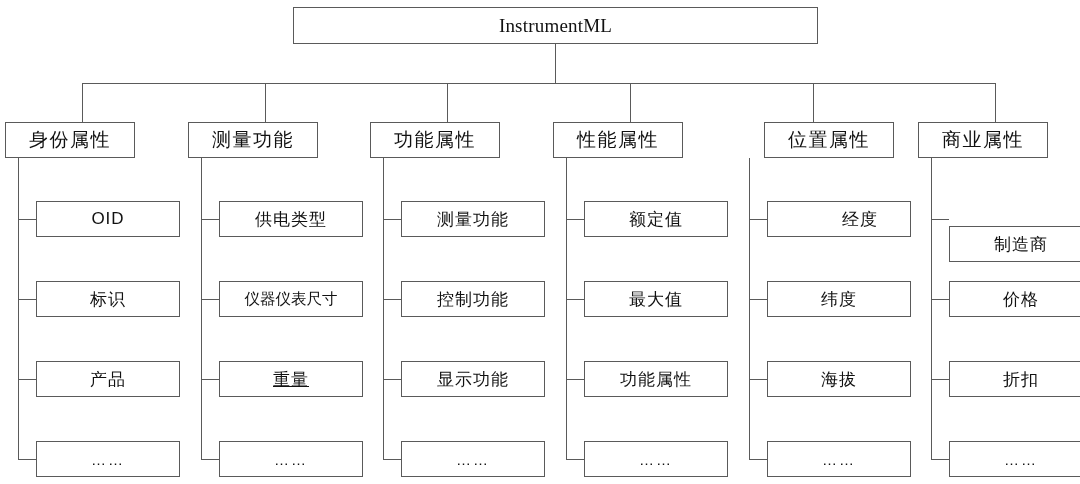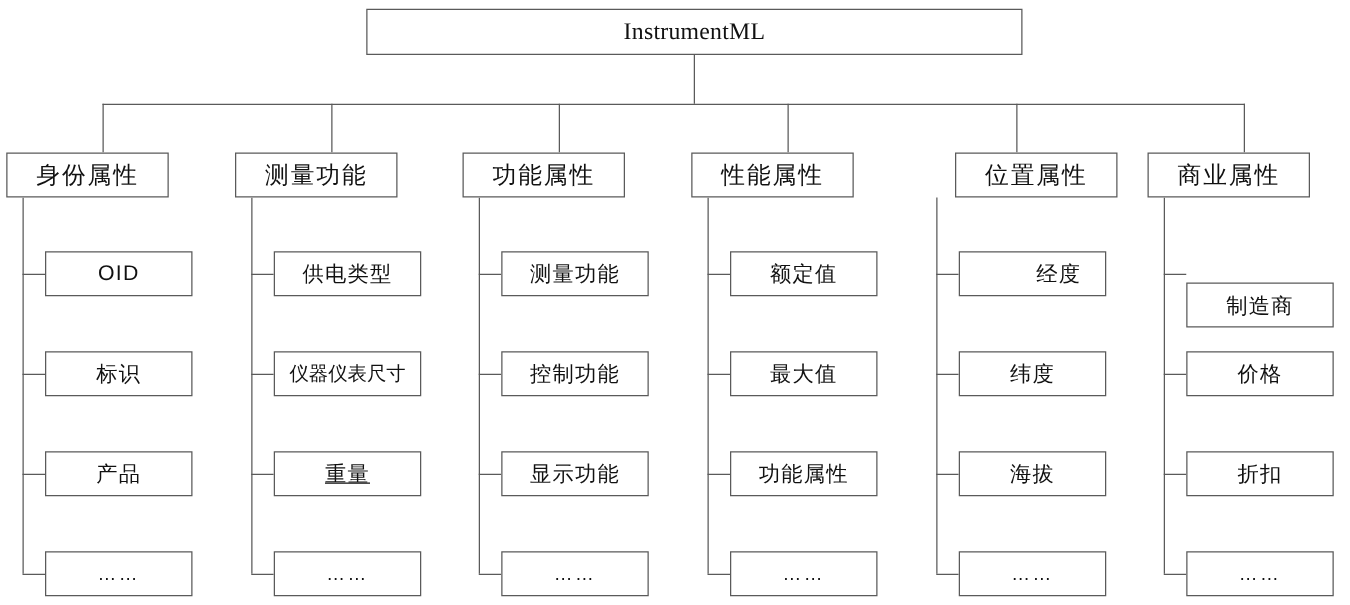--- a/index.html
+++ b/index.html
@@ -37,21 +37,21 @@
   }
   .cat-box {
     top: 122px;
     width: 130px;
     height: 36px;
     font-size: 19px;
     letter-spacing: 1.5px;
     font-family: "Liberation Sans", "DejaVu Sans", sans-serif;
   }
   .leaf-box {
-    width: 118px;
+    width: 144px;
     height: 36px;
     font-size: 17px;
     letter-spacing: 1px;
     font-family: "Liberation Sans", "DejaVu Sans", sans-serif;
   }
   .leaf-box.tight {
     font-size: 15.5px;
     letter-spacing: 0;
   }
   .leaf-box.dots {

